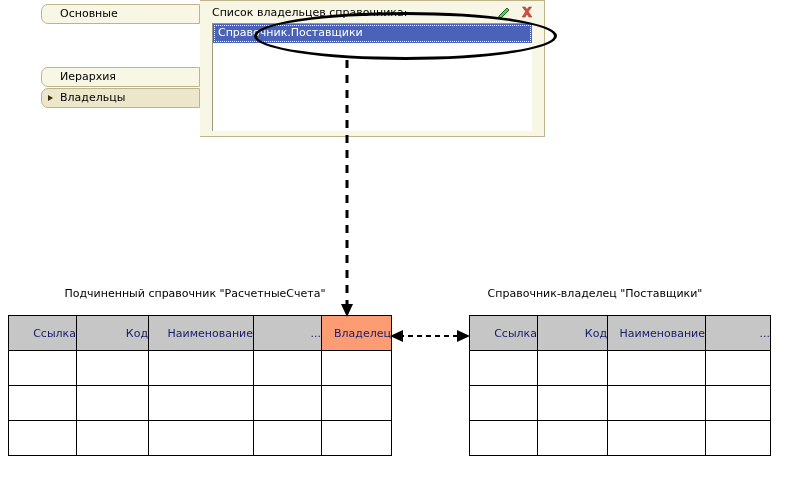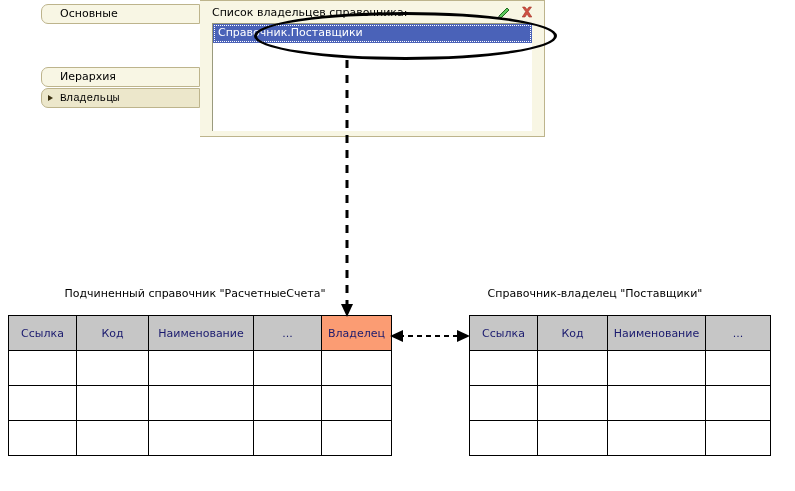--- a/index.html
+++ b/index.html
@@ -21,21 +21,21 @@
     border: 1px solid #bdb48c;
     border-top-left-radius: 7px;
     border-bottom-left-radius: 7px;
     box-sizing: border-box;
     font-size: 11px; color: #000;
     line-height: 18px;
     padding-left: 18px;
     white-space: nowrap;
     overflow: hidden;
   }
-  .tab.active { background: #ece7cb; font-family: Liberation Mono, monospace; }
+  .tab.active { background: #ece7cb; }
   .tab .tri {
     position: absolute; left: 6px; top: 6px;
     width: 0; height: 0;
     border-left: 5px solid #3a3010;
     border-top: 3.5px solid transparent;
     border-bottom: 3.5px solid transparent;
   }
 
   .tab-pane {
     position: absolute; left: 159px; top: 0px;
@@ -100,21 +100,21 @@
   .dtable {
     position: absolute;
     border-collapse: collapse;
     table-layout: fixed;
   }
   .dtable td {
     border: 1.5px solid #000000;
     height: 34px;
     font-size: 11px;
     color: #1a1a6e;
-    text-align: center;
+    text-align: right;
     vertical-align: middle;
     background: #ffffff;
     padding: 0;
   }
   .dtable thead td {
     background: #c6c6c6;
     height: 34px;
   }
   .dtable thead td.hl { background: #fb9c73; }
 

